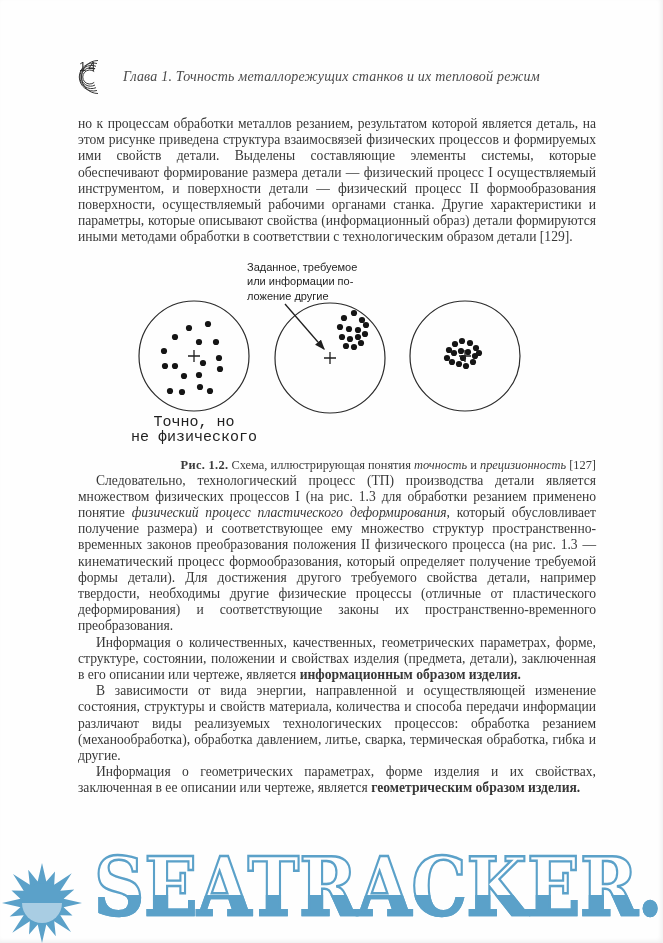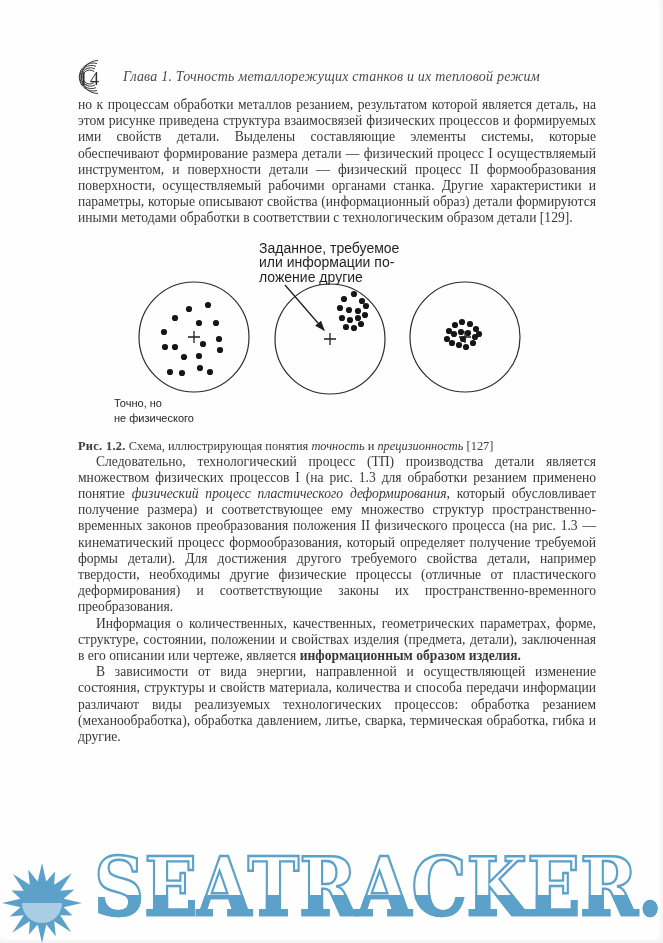--- a/index.html
+++ b/index.html
@@ -6,55 +6,55 @@
   .page{
     position:relative;width:663px;height:943px;background:#fefefe;
     overflow:hidden;font-family:"Liberation Serif",serif;color:#383838;
     box-shadow:inset -2px -2px 4px rgba(0,0,0,0.06);
   }
   
   .header{position:absolute;left:68px;top:55px;display:flex;align-items:center;}
   .logo{position:relative;width:38px;height:44px;flex:0 0 auto;}
   .logo svg{position:absolute;left:0;top:0;}
   .pagenum{
-    position:absolute;left:11px;top:14px;font-size:18px;color:#2e2e2e;
-    font-family:Liberation Serif, serif;letter-spacing:2px;
+    position:absolute;left:11px;top:4px;font-size:13px;color:#2e2e2e;
+    font-family:Liberation Sans, sans-serif;letter-spacing:2px;
   }
   .chapter-title{
     margin-left:17px;font-style:italic;font-size:14px;color:#4a4a4a;
     white-space:nowrap;letter-spacing:0.2px;
   }
   
-  .content{position:absolute;left:78px;top:97px;width:518px;}
+  .content{position:absolute;left:78px;top:116px;width:518px;}
   .para{
     margin:0;font-size:13.6px;line-height:16.2px;text-align:justify;
     color:#383838;
   }
   .indent{text-indent:18px;}
   .it{font-style:italic;}
   .bd{font-weight:bold;}
   
   .figure{position:relative;width:518px;height:195px;margin-top:12px;}
   .figure svg{position:absolute;left:0;top:0;}
   .annotation{
     position:absolute;left:169px;top:2px;width:170px;
-    font-family:"Liberation Sans",sans-serif;font-size:14px;
-    line-height:14.5px;color:#1f1f1f;margin-left:12px;
+    font-family:"Liberation Sans",sans-serif;font-size:11px;
+    line-height:14.5px;color:#1f1f1f;
   }
   .fig-label{
-    position:absolute;width:160px;text-align:left;
-    font-family:Liberation Sans, sans-serif;font-size:11px;
+    position:absolute;width:160px;text-align:center;
+    font-family:Liberation Mono, monospace;font-size:15px;
     line-height:15px;color:#1f1f1f;
   }
   .fig-label.l1{left:36px;top:157px;}
   .fig-label.l2{left:172px;top:159px;}
   .fig-label.l3{left:307px;top:157px;}
   
   .caption{
-    margin-top:5px;text-align:left;font-size:12.4px;color:#3c3c3c;
+    margin-top:5px;text-align:right;font-size:12.4px;color:#3c3c3c;
     line-height:15px;
   }
   .caption .bd{letter-spacing:0.3px;}
   
   .watermark{position:absolute;left:0;top:860px;width:663px;height:83px;z-index:5;}
   .sun{position:absolute;left:0;top:0;}
   .wm-text{
     position:absolute;left:94px;top:-13px;height:96px;
     font-family:"DejaVu Serif",serif;font-weight:bold;font-size:80px;
     line-height:80px;white-space:nowrap;
@@ -163,20 +163,21 @@
         <div>Точно, но</div>
         <div>не физического</div>
       </div>
     </div>
 
     <div class="caption"><span class="bd">Рис. 1.2.</span><span> Схема, иллюстрирующая понятия </span><span class="it">точность</span><span> и </span><span class="it">прецизионность</span><span> [127]</span></div>
 
     <p class="para indent"><span>Следовательно, технологический процесс (ТП) производства детали является множеством физических процессов I (на рис. 1.3 для обработки резанием применено понятие </span><span class="it">физический процесс пластического деформирования</span><span>, который обусловливает получение размера) и соответствующее ему множество структур пространственно-временных законов преобразования положения II физического процесса (на рис. 1.3 — кинематический процесс формообразования, который определяет получение требуемой формы детали). Для достижения другого требуемого свойства детали, например твердости, необходимы другие физические процессы (отличные от пластического деформирования) и соответствующие законы их пространственно-временного преобразования.</span></p>
     <p class="para indent"><span>Информация о количественных, качественных, геометрических параметрах, форме, структуре, состоянии, положении и свойствах изделия (предмета, детали), заключенная в его описании или чертеже, является </span><span class="bd">информационным образом изделия.</span></p>
     <p class="para indent"><span>В зависимости от вида энергии, направленной и осуществляющей изменение состояния, структуры и свойств материала, количества и способа передачи информации различают виды реализуемых технологических процессов: обработка резанием (механообработка), обработка давлением, литье, сварка, термическая обработка, гибка и другие.</span></p>
+    <p class="para indent"><span>Информация о геометрических параметрах, форме изделия и их свойствах, заключенная в ее описании или чертеже, является </span><span class="bd">геометрическим образом изделия.</span></p>
 
   </div>
 
   <div class="watermark">
     <svg class="sun" id="sun-svg" width="100" height="83" viewBox="0 0 100 83">
         <polygon points="42.0,3.0 46.3,21.4 55.0,11.6 54.2,24.7 71.7,13.3 60.3,30.8 74.3,29.6 63.6,38.7 82.0,43.0 63.6,47.3 72.5,55.6 60.3,55.2 71.0,72.0 54.2,61.3 55.8,76.3 46.3,64.6 42.0,83.0 37.7,64.6 29.0,74.4 29.8,61.3 12.3,72.7 23.7,55.2 9.7,56.4 20.4,47.3 2.0,43.0 20.4,38.7 11.5,30.4 23.7,30.8 13.0,14.0 29.8,24.7 28.2,9.7 37.7,21.4" fill="#5ba1c9"></polygon>
         <path d="M 22 43 A 20 20 0 0 1 62 43 Z" fill="#5ba1c9"></path>
         <path d="M 22 43 A 20 20 0 0 0 62 43 Z" fill="#a9cde3"></path>
       </svg>
     <div class="wm-text">SEATRACKER.RU</div>

